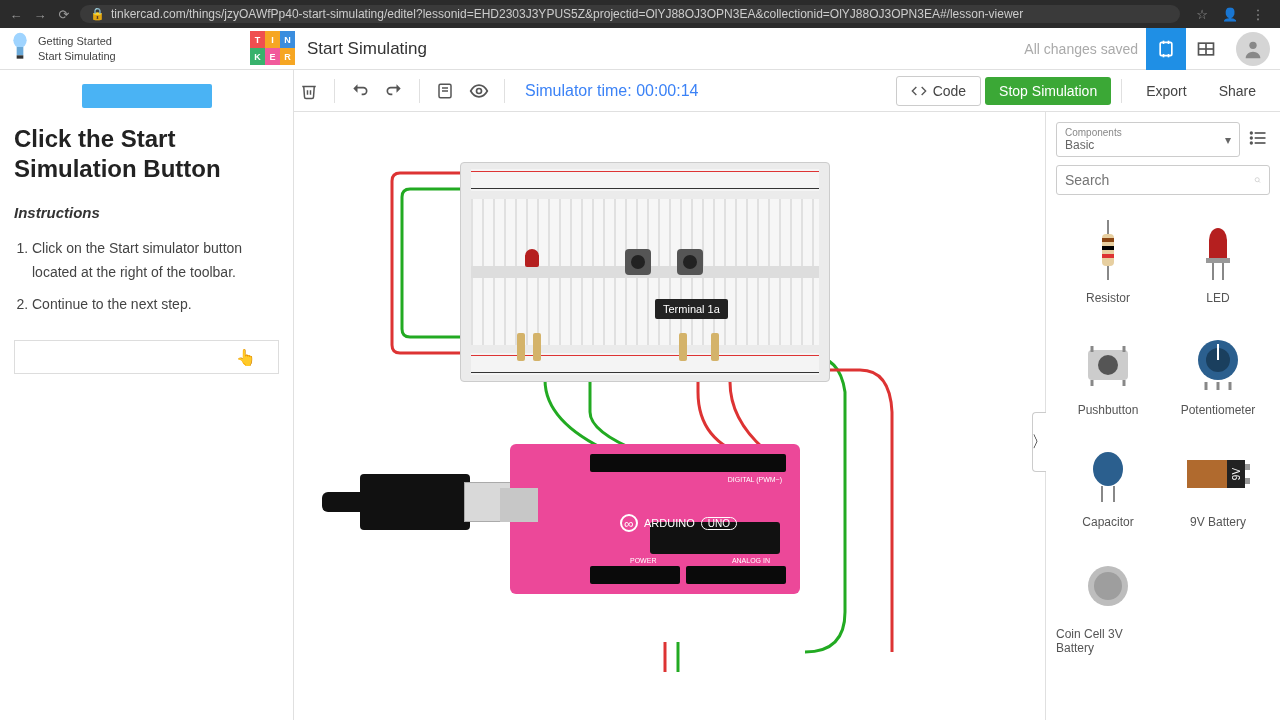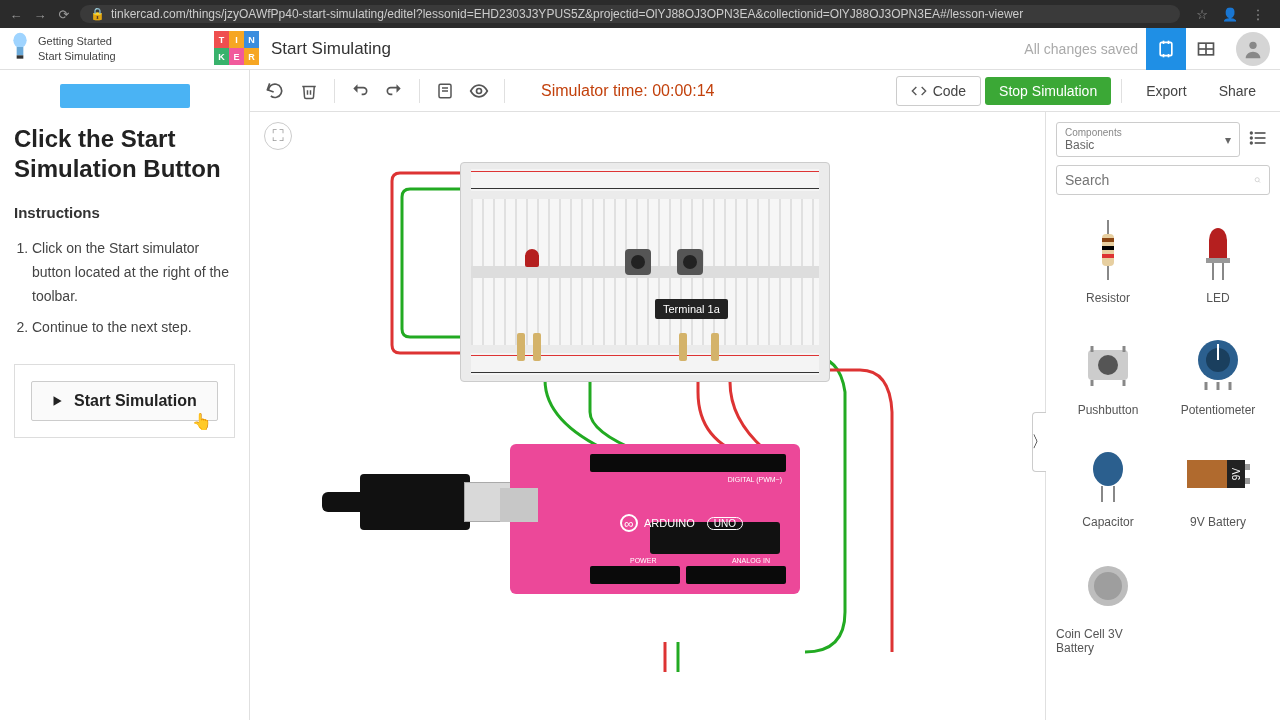--- a/index.html
+++ b/index.html
@@ -6,47 +6,47 @@
 body { width:1280px; height:720px; overflow:hidden; background:#fff; position:relative; }
 
 
 .chrome { height:28px; background:#2b2b2b; display:flex; align-items:center; padding:0 8px; color:#ccc; font-size:13px; gap:8px; }
 .chrome .nav-ico { width:16px; text-align:center; cursor:pointer; color:#999; }
 .chrome .urlbar { flex:1; background:#3a3a3a; border-radius:20px; padding:2px 10px; font-size:12px; color:#ccc; display:flex; align-items:center; gap:6px; }
 .chrome .right { display:flex; gap:12px; padding:0 6px; }
 
 
 .header { height:42px; border-bottom:1px solid #e0e0e0; display:flex; align-items:center; }
-.header-left { width:214px; padding:4px 10px; display:flex; align-items:center; gap:8px; }
+.header-left { width:250px; padding:4px 10px; display:flex; align-items:center; gap:8px; }
 .bulb { width:20px; }
 .header-left .bc { font-size:11px; color:#444; line-height:1.3; }
 .logo { width:45px; height:35px; display:grid; grid-template-columns:repeat(3,15px); grid-template-rows:repeat(2,17px); margin-left:0; }
 .logo span { display:flex; align-items:center; justify-content:center; font-size:9px; font-weight:bold; color:#fff; }
 .title { font-size:17px; color:#333; margin-left:12px; flex:1; }
 .savemsg { color:#aaa; font-size:14px; margin-right:8px; }
 .hbtn { width:40px; height:42px; display:flex; align-items:center; justify-content:center; cursor:pointer; }
 .hbtn.blue { background:#1f8fe5; color:#fff; }
 .avatar { width:34px; height:34px; border-radius:50%; background:#d5d5d5; margin:0 10px; display:flex; align-items:center; justify-content:center; }
 .avatar svg { width:22px; height:22px; fill:#888; }
 
 
 .toolbar { position:absolute; left:250px; right:0; top:70px; height:42px; border-bottom:1px solid #e0e0e0; display:flex; align-items:center; padding:0 10px; gap:4px; background:#fff; z-index:5;}
 .tico { width:30px; height:30px; display:flex; align-items:center; justify-content:center; cursor:pointer; color:#555; border-radius:3px; }
 .tsep { width:1px; height:24px; background:#e0e0e0; margin:0 6px; }
-.simtime { color:#c2410c; font-size:16px; margin-left:26px; flex:1; }
+.simtime { color:#3b82f6; font-size:16px; margin-left:10px; flex:1; }
 .btn { padding:6px 14px; border-radius:3px; font-size:14px; cursor:pointer; display:flex; align-items:center; gap:6px; }
 .btn.outline { border:1px solid #ccc; color:#444; background:#fff; }
 .btn.green { background:#3ba836; color:#fff; }
 .btn.plain { color:#444; }
 
 
-.sidebar { position:absolute; left:0; top:70px; width:250px; bottom:0; border-right:1px solid #e0e0e0; padding:10px 14px; background:#fff; z-index:5;}
+.sidebar { position:absolute; left:0; top:70px; width:294px; bottom:0; border-right:1px solid #e0e0e0; padding:10px 14px; background:#fff; z-index:5;}
 .bluebar { height:24px; background:#4ab3f4; border-radius:2px; margin:4px auto 16px; width:130px; }
 .lesson-title { font-size:24px; font-weight:bold; line-height:1.25; margin-bottom:20px; color:#222; }
-.instr-h { font-size:15px; font-weight:bold; color:#333; margin-bottom:16px; }
+.instr-h { font-size:15px; font-weight:bold; color:#333; margin-bottom:16px;font-style:italic; }
 .instr-list { padding-left:18px; font-size:14px; color:#444; line-height:1.7; }
 .instr-list li { margin-bottom:8px; }
 .startbtn-demo { margin-top:24px; border:1px solid #ddd; padding:16px; position:relative; }
 .startbtn-demo .inner { border:1px solid #ccc; padding:10px 18px; display:flex; align-items:center; gap:10px; font-size:16px; font-weight:bold; color:#222; border-radius:2px; background:#fafafa; }
 .cursor-ico { position:absolute; right:22px; bottom:6px; font-size:16px; }
 
 
 .canvas { position:absolute; left:250px; top:112px; right:235px; bottom:0; background:#fff; overflow:hidden; }
 .zoomfit { position:absolute; left:14px; top:10px; width:28px; height:28px; border:1px solid #ccc; border-radius:50%; display:flex; align-items:center; justify-content:center; color:#999; cursor:pointer; }
 
@@ -78,21 +78,21 @@
 .pbtn::after{content:"";position:absolute;inset:6px;background:#222;border-radius:50%;}
 .pb1{left:164px;top:86px;} .pb2{left:216px;top:86px;}
 .tooltip{position:absolute;left:194px;top:136px;background:#222;color:#fff;font-size:11px;padding:4px 8px;border-radius:2px;text-align:right;}
 .resis{position:absolute;width:8px;height:28px;background:#d4b36a;border-radius:2px;}
 .r1{left:56px;top:170px;} .r2{left:72px;top:170px;} .r3{left:218px;top:170px;} .r4{left:250px;top:170px;}
 
 .arduino{position:absolute;left:260px;top:332px;width:290px;height:150px;background:#ec4899;border-radius:6px;}
 .ard-label{position:absolute;left:110px;top:70px;color:#fff;font-size:11px;display:flex;align-items:center;gap:6px;}
 .ard-label .inf{width:18px;height:18px;border:2px solid #fff;border-radius:50%;display:inline-block;position:relative;}
 .ard-label .inf::before{content:"∞";position:absolute;inset:0;display:flex;align-items:center;justify-content:center;font-size:13px;}
-.uno{border:1px solid #fff;border-radius:10px;padding:0 6px;font-size:10px;margin-left:6px;}
+.uno{border:1px solid #fff;border-radius:10px;padding:0 6px;font-size:10px;margin-left:0;}
 .ard-head{position:absolute;background:#0a0a0a;height:18px;border-radius:2px;}
 .ard-head.top{left:80px;right:14px;top:10px;}
 .ard-head.bl{left:80px;width:90px;bottom:10px;}
 .ard-head.br{right:14px;width:100px;bottom:10px;}
 .ard-chip{position:absolute;right:20px;bottom:40px;width:130px;height:32px;background:#111;border-radius:3px;}
 .ard-usb{position:absolute;left:-10px;top:44px;width:38px;height:34px;background:#c7c7c7;}
 .usb-plug{position:absolute;left:70px;top:362px;width:200px;height:56px;}
 .usb-plug .metal{position:absolute;right:0;top:8px;width:56px;height:40px;background:#d9d9d9;border:1px solid #aaa;}
 .usb-plug .body{position:absolute;right:50px;top:0;width:110px;height:56px;background:#111;border-radius:4px;}
 .usb-plug .cable{position:absolute;right:158px;top:18px;width:40px;height:20px;background:#111;border-radius:6px 0 0 6px;}
@@ -223,26 +223,20 @@
 
 <div class="sidebar">
   <div class="bluebar"></div>
   <div class="lesson-title">Click the Start Simulation Button</div>
   <div class="instr-h">Instructions</div>
   <ol class="instr-list" id="instr-list">
       <li>Click on the Start simulator button located at the right of the toolbar.</li>
       <li>Continue to the next step.</li>
     </ol>
   <div class="startbtn-demo">
-    <div class="inner">
-      <svg width="14" height="14" viewBox="0 0 24 24" fill="#222">
-          <polygon points="6 4 20 12 6 20"></polygon>
-        </svg>
-      <span>Start Simulation</span>
-    </div>
     <span class="cursor-ico">👆</span>
   </div>
 </div>
 
 <div class="canvas">
   <div class="zoomfit">⛶</div>
 
   <svg style="position:absolute;inset:0;width:100%;height:100%;pointer-events:none">
     <path d="M220 61 L150 61 Q142 61 142 69 L142 233 Q142 241 150 241 L220 241" stroke="#d33" stroke-width="3" fill="none"></path>
     <path d="M220 77 L160 77 Q152 77 152 85 L152 217 Q152 225 160 225 L220 225" stroke="#2a2" stroke-width="3" fill="none"></path>

